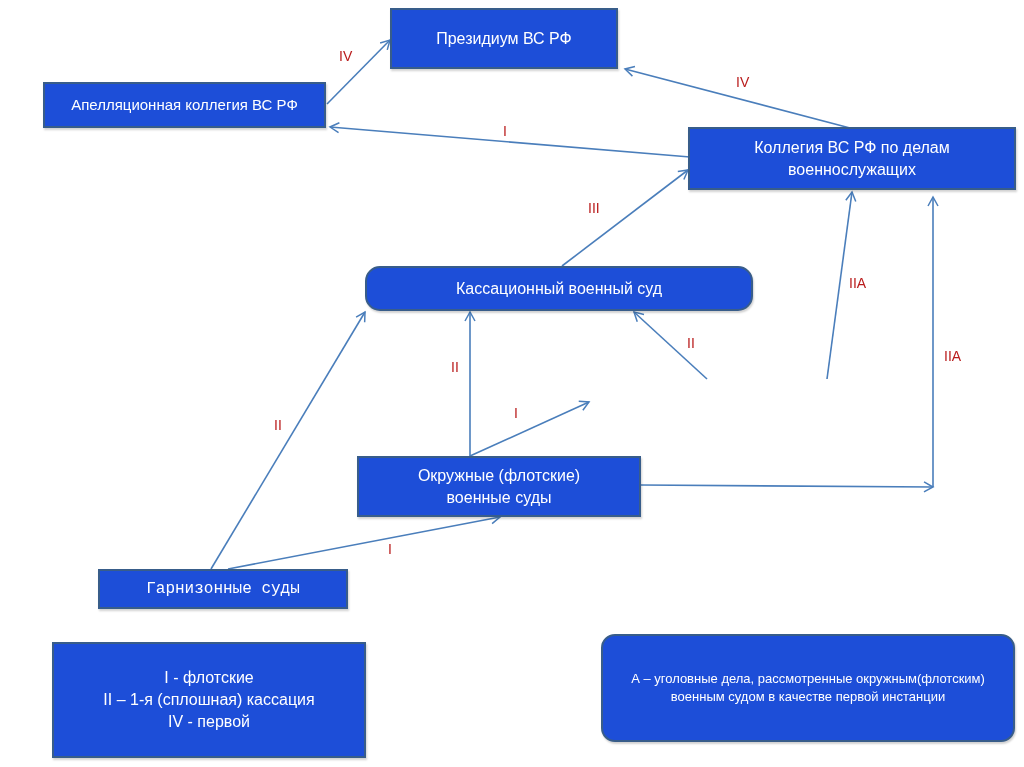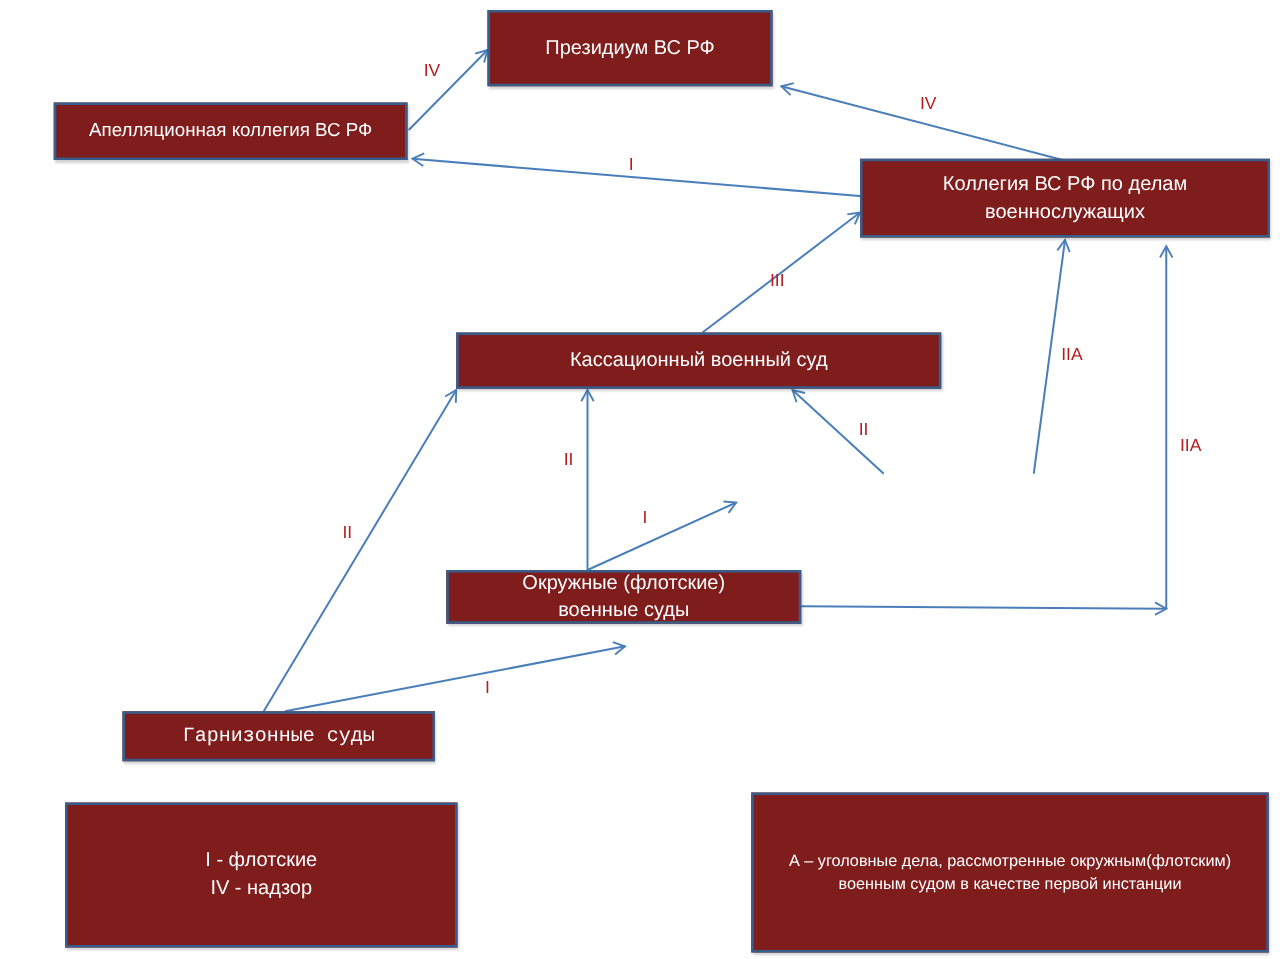--- a/index.html
+++ b/index.html
@@ -1,21 +1,21 @@
 <!DOCTYPE html>
 <html><head>
   <meta charset="utf-8">
   <style>
     html, body { margin: 0; padding: 0; background: #ffffff; }
     body { width: 1024px; height: 767px; position: relative; overflow: hidden;
            font-family: "Liberation Sans", "DejaVu Sans", sans-serif; }
     #canvas { position: absolute; left: 0; top: 0; width: 1024px; height: 767px; }
     .node {
       position: absolute; box-sizing: border-box;
-      background: #7f1d1d; border: 2px solid #385D8A;
+      background: #1d4ed8; border: 2px solid #385D8A;
       color: #ffffff; display: flex; align-items: center; justify-content: center;
       text-align: center; font-size: 15px; line-height: 22px;
       box-shadow: 1px 2px 2px rgba(0,0,0,0.18);
     }
     .node span { display: block; padding: 0 6px; }
     .legend { font-size: 16px; line-height: 22px; }
     .note { font-size: 13px; line-height: 18px; }
     .elabel { position: absolute; font-size: 14px; color: #b91c1c; white-space: nowrap; }
     svg { position: absolute; left: 0; top: 0; }
   </style>
@@ -51,55 +51,56 @@
     <line x1="470" y1="456" x2="589" y2="402" stroke="#4A7EBB" stroke-width="1.6" marker-end="url(#arr)"></line>
 
     <line x1="211" y1="569" x2="365" y2="312" stroke="#4A7EBB" stroke-width="1.6" marker-end="url(#arr)"></line>
 
     <line x1="228" y1="569" x2="500" y2="517" stroke="#4A7EBB" stroke-width="1.6" marker-end="url(#arr)"></line>
   </svg>
 
   <div class="elabel" style="left:339px;top:48px;">IV</div>
   <div class="elabel" style="left:736px;top:74px;">IV</div>
   <div class="elabel" style="left:503px;top:123px;">I</div>
-  <div class="elabel" style="left:588px;top:216px;margin-left:28px;">III</div>
+  <div class="elabel" style="left:588px;top:200px;">III</div>
   <div class="elabel" style="left:849px;top:275px;">IIA</div>
   <div class="elabel" style="left:944px;top:348px;">IIA</div>
   <div class="elabel" style="left:687px;top:335px;">II</div>
   <div class="elabel" style="left:451px;top:359px;">II</div>
   <div class="elabel" style="left:514px;top:405px;">I</div>
   <div class="elabel" style="left:274px;top:417px;">II</div>
   <div class="elabel" style="left:388px;top:541px;">I</div>
 
   <div class="node" style="left:390px;top:8px;width:228px;height:61px;font-size:16px;">
     <span>Президиум ВС РФ</span>
   </div>
 
   <div class="node" style="left:43px;top:82px;width:283px;height:46px;">
     <span style="padding:0 10px;">Апелляционная коллегия ВС РФ</span>
   </div>
 
   <div class="node" style="left:688px;top:127px;width:328px;height:63px;font-size:16px;">
     <span style="padding:0 44px;">Коллегия ВС РФ по делам военнослужащих</span>
   </div>
 
-  <div class="node" style="left:365px;top:266px;width:388px;height:45px;font-size:16px;">
+  <div class="node" style="left:365px;top:266px;width:388px;height:45px;font-size:16px;border-radius:15px;">
     <span>Кассационный военный суд</span>
   </div>
 
 
-  <div class="node" style="left:357px;top:456px;width:284px;height:43px;font-size:16px;">
+  <div class="node" style="left:357px;top:456px;width:284px;height:61px;font-size:16px;">
     <span style="padding:0 40px;">Окружные (флотские) военные суды</span>
   </div>
 
   <div class="node" style="left:98px;top:569px;width:250px;height:40px;font-size:16px;font-family:Liberation Mono, monospace;">
     <span>Гарнизонные суды</span>
   </div>
 
   <div class="node legend" style="left:52px;top:642px;width:314px;height:116px;flex-direction:column;">
     <span>I - флотские</span>
-    <span>IV - надзор</span>
+    <span>II – 1-я (сплошная) кассация</span>
+    <span>IV - первой</span>
   </div>
 
-  <div class="node note" style="left:601px;top:634px;width:414px;height:128px;">
+  <div class="node note" style="left:601px;top:634px;width:414px;height:108px;border-radius:14px;">
     <span style="padding:0 26px;">А – уголовные дела, рассмотренные окружным(флотским) военным судом в качестве первой инстанции</span>
   </div>
 </div>
 
 </body></html>

